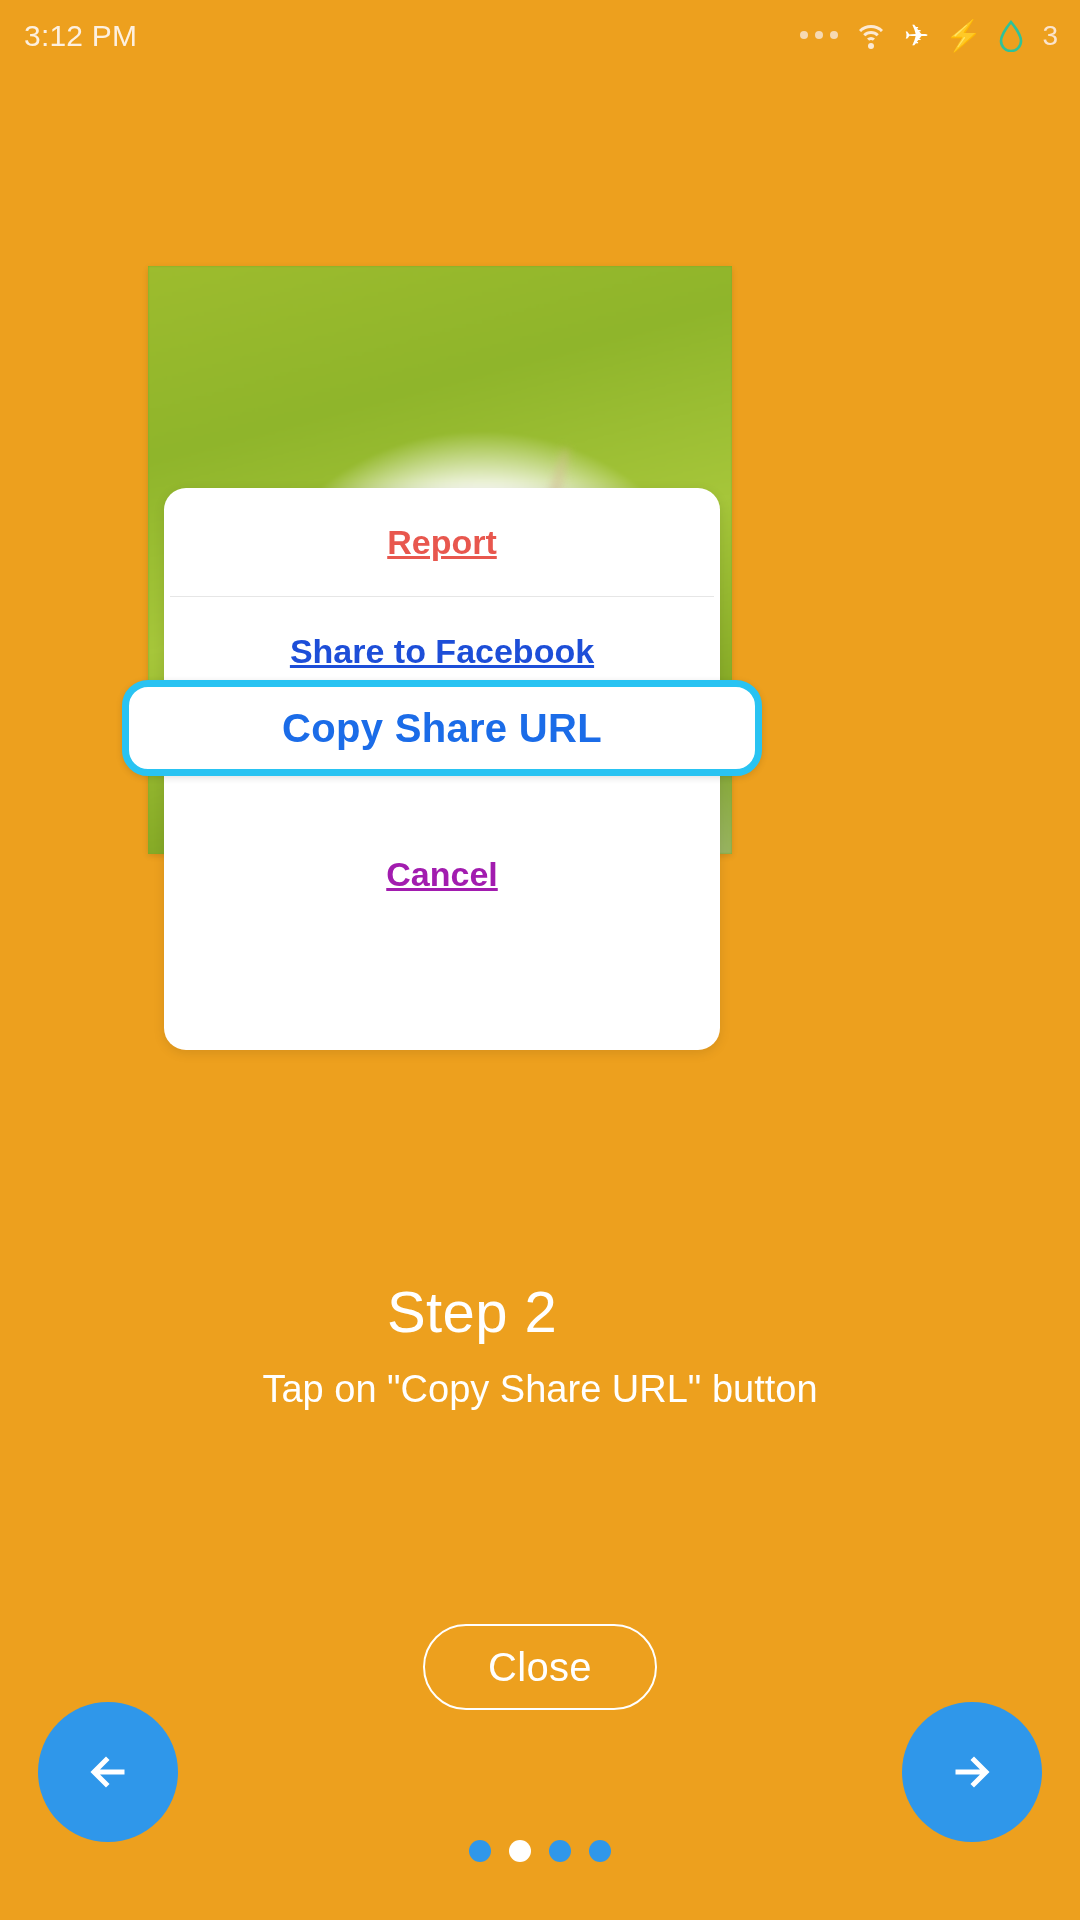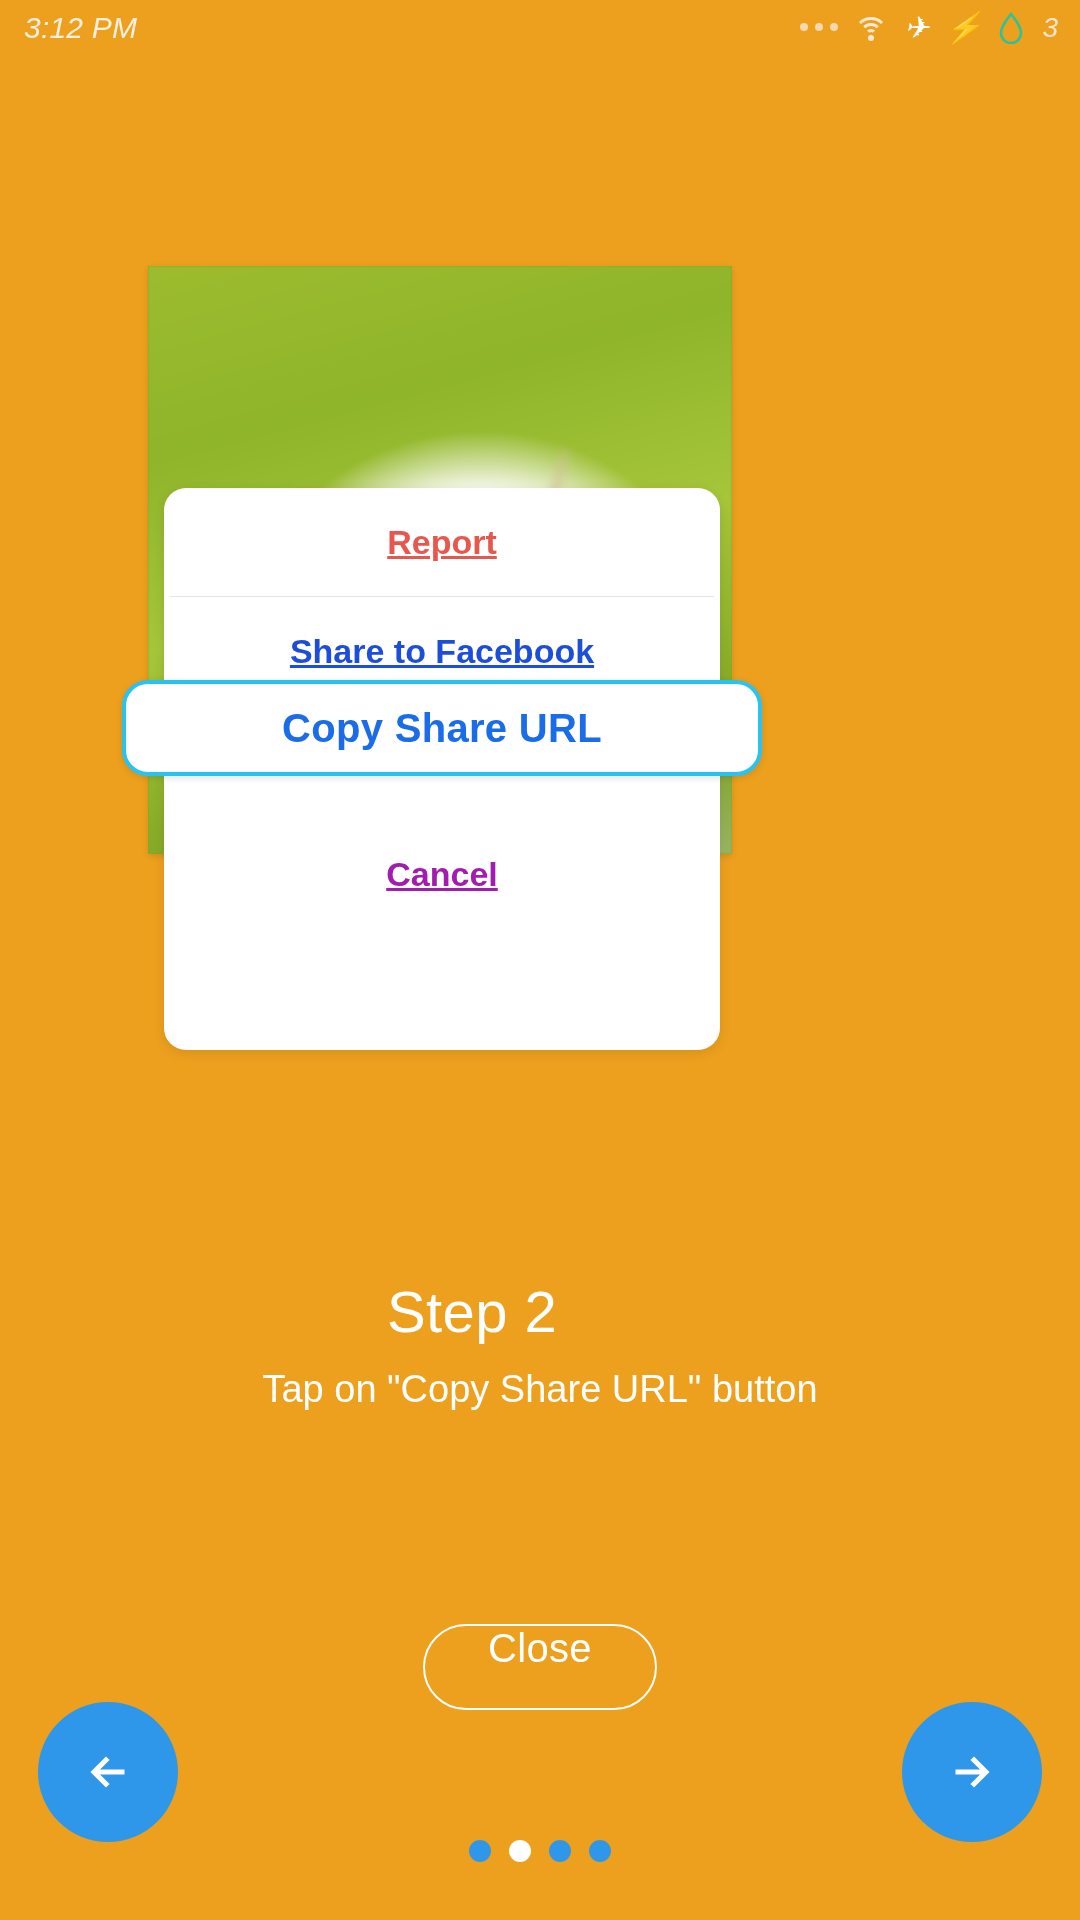--- a/index.html
+++ b/index.html
@@ -11,25 +11,24 @@
   }
   #screen{
     position:relative;
     width:1080px; height:1920px;
     background:#eda01e;
     overflow:hidden;
   }
 
   
   #status-bar{
-    position:absolute; top:0; left:0;
+    position:absolute; top:8px; left:0;
     width:1080px; height:56px;
     display:flex; align-items:center; justify-content:space-between;
     padding:0 22px 0 24px;
-    font-style:italic;
   }
   #status-clock{
     color:#fdf0e0; font-size:30px; letter-spacing:.2px;
     font-family:"Liberation Sans", sans-serif;
   }
   #status-icons{ display:flex; align-items:center; gap:16px; }
   .sb-ico{ display:flex; align-items:center; justify-content:center; }
 
   .dots-icon{ display:flex; gap:7px; align-items:flex-end; padding-bottom:3px; }
   .dots-icon i{ width:8px; height:8px; border-radius:50%; background:#f6d9b2; display:block; }
@@ -115,21 +114,21 @@
   #row-facebook{ height:108px; font-size:34px; color:#3d87e0; }
   #row-spacer-a{ height:114px; }
   #row-cancel{ height:110px; font-size:34px; color:#1e6fe0; }
 
   
   #row-copy-highlight{
     position:absolute;
     left:-42px; top:192px;
     width:640px; height:96px;
     background:#ffffff;
-    border:4px solid #eab308;
+    border:7px solid #eab308;
     border-radius:26px;
     display:flex; align-items:center; justify-content:center;
     box-shadow:0 2px 7px rgba(0,0,0,.12);
   }
   #row-copy-label{
     font-size:40px; font-weight:bold; color:#1b6ce8;
     font-family:"Liberation Sans", sans-serif;
     letter-spacing:.3px;
   }
 
@@ -144,21 +143,21 @@
     text-align:center; color:#ffffff;
     font-size:38px; font-weight:normal;
   }
 
   
   #close-button{
     position:absolute; left:50%; top:1624px; transform:translateX(-50%);
     width:234px; height:86px;
     border:2px solid #ffffff; border-radius:44px;
     background:transparent;
-    display:flex; justify-content:center;
+    display:flex; align-items:center; justify-content:center;
     color:#ffffff; font-size:40px; letter-spacing:.3px;
     cursor:pointer;
   }
 
   
   .nav-circle{
     position:absolute; width:140px; height:140px; border-radius:50%;
     background:#2f97ea;
     display:flex; align-items:center; justify-content:center;
     cursor:pointer;

